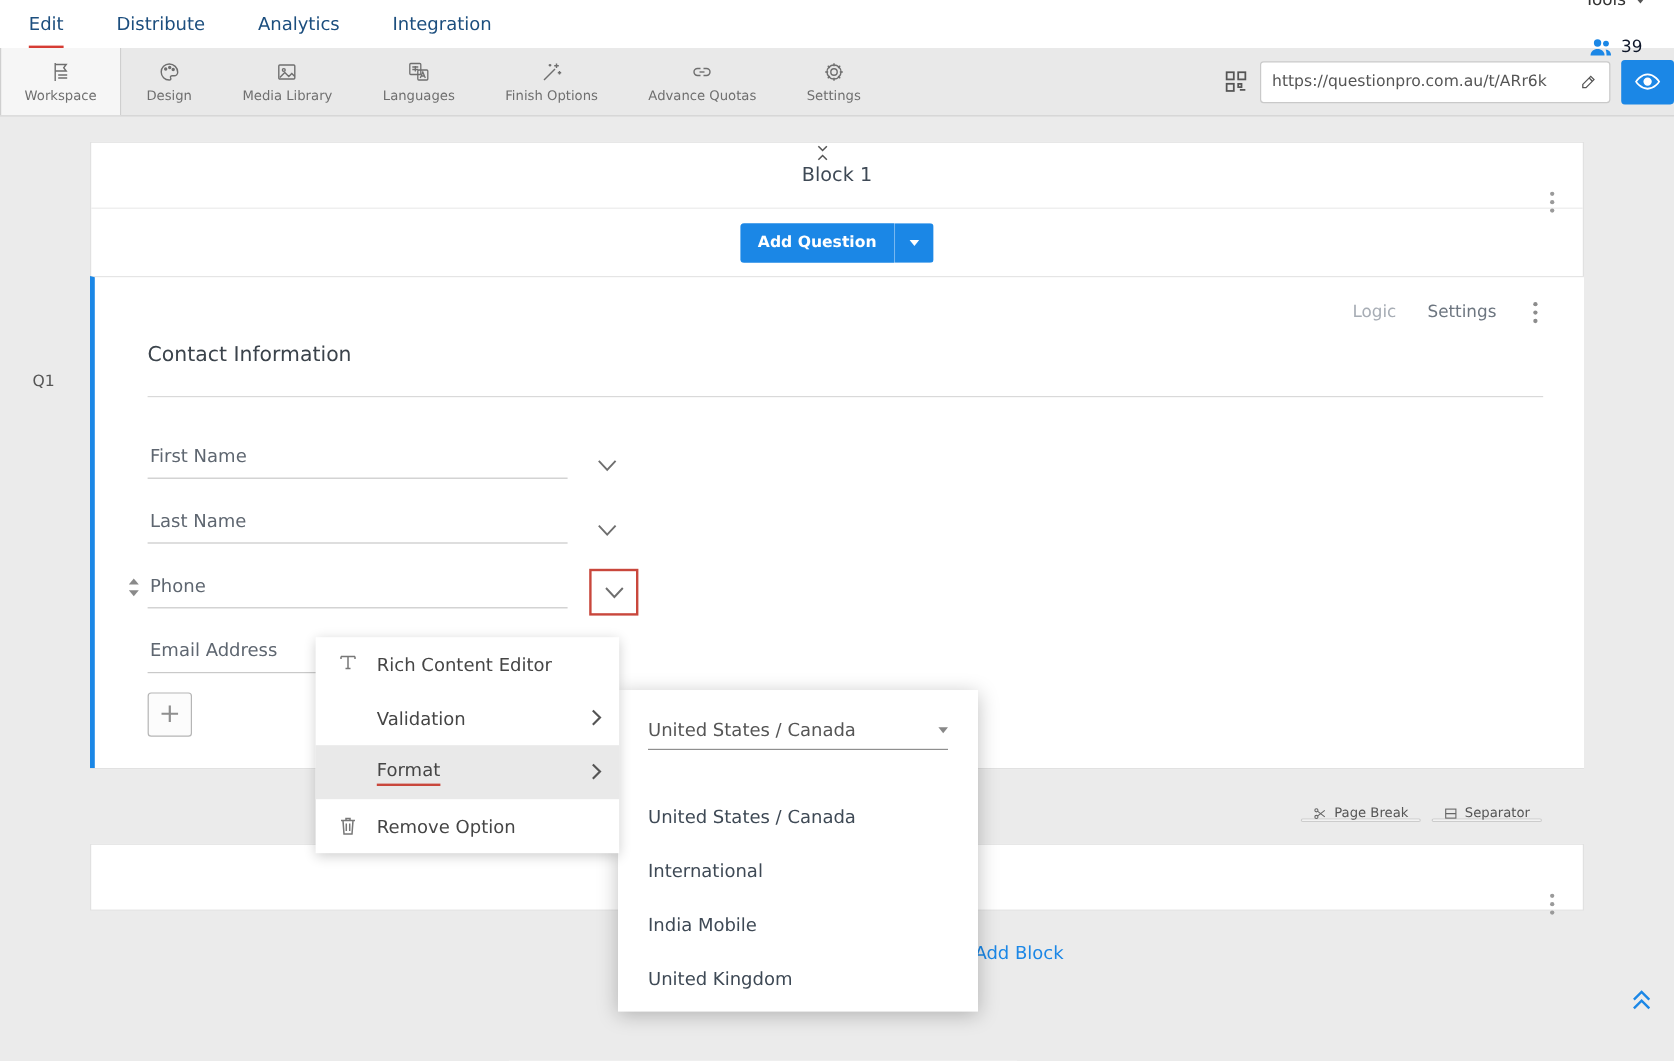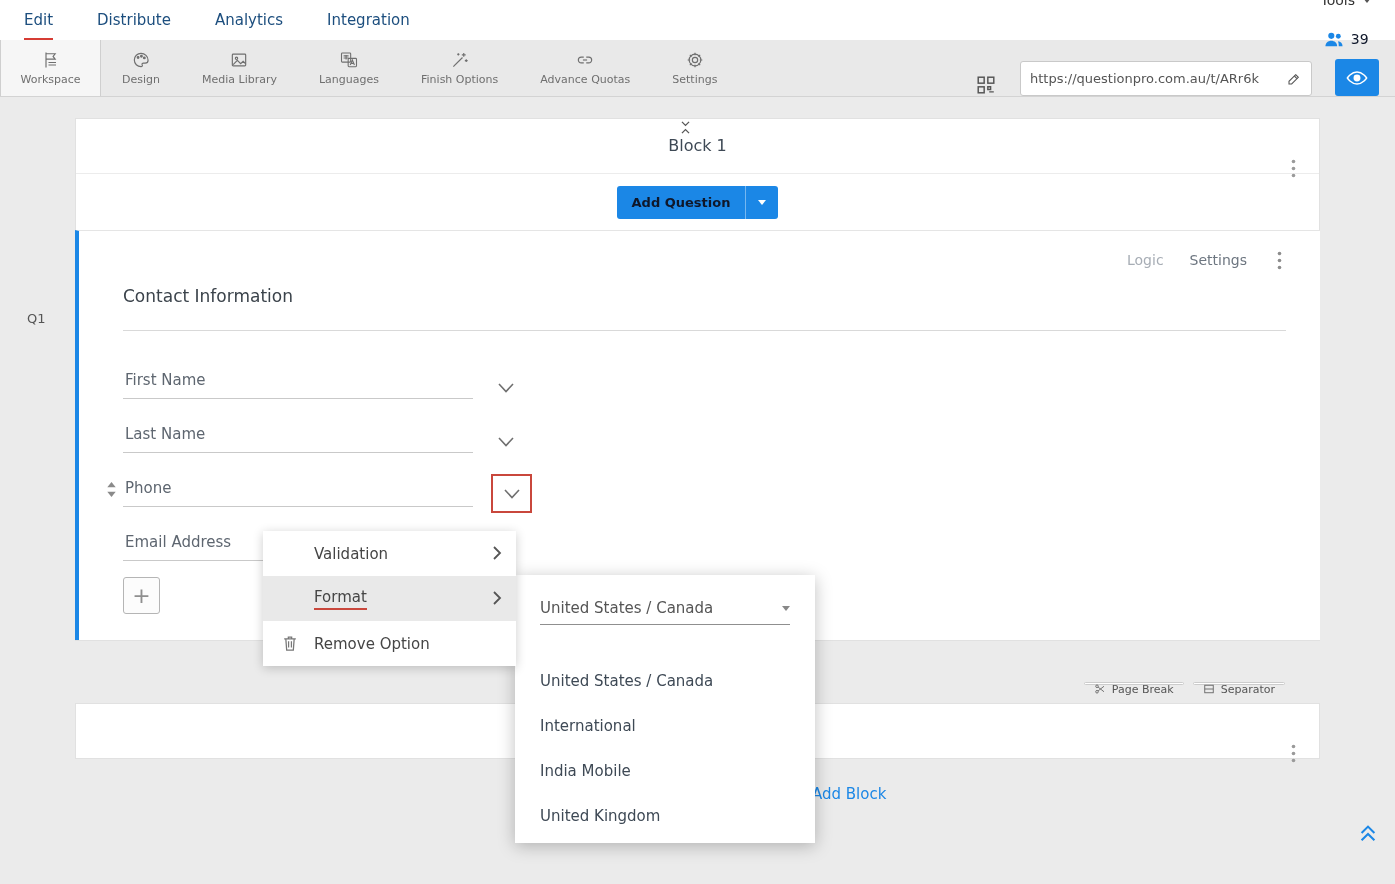--- a/index.html
+++ b/index.html
@@ -19,39 +19,39 @@
   .tools-btn { display:flex; align-items:center; gap:8px; font-size:14px; color:#333; cursor:pointer; }
   .caret-down { width:0; height:0; border-left:4px solid transparent; border-right:4px solid transparent; border-top:5px solid #555; }
   .collab { display:flex; align-items:center; gap:6px; color:#0f172a; font-size:14px; cursor:pointer; }
 
   
   .toolbar { height:57px; background:#e9e9e9; border-bottom:1px solid #d3d3d3; display:flex; align-items:stretch; }
   .workspace { width:101px; background:#f6f6f6; border-left:1px solid #cfcfcf; border-right:1px solid #cfcfcf;
                display:flex; flex-direction:column; align-items:center; justify-content:center; gap:3px; cursor:pointer; }
   .tb-item { padding:0 21px; display:flex; flex-direction:column; align-items:center; justify-content:center; gap:3px; cursor:pointer; }
   .tb-label { font-size:11px; color:#6f6f6f; white-space:nowrap; }
-  .tb-right { margin-left:auto; display:flex; align-items:flex-end; gap:23px; padding-right:16px; }
+  .tb-right { margin-left:auto; display:flex; align-items:center; gap:9px; }
   .qr-btn { cursor:pointer; }
   .url-box { width:292px; height:35px; background:#fff; border:1px solid #c9c9c9; border-radius:3px;
              display:flex; align-items:center; padding:0 9px; }
   .url-input { flex:1; border:none; outline:none; background:transparent; font-size:13px; color:#555;
                font-family:"DejaVu Sans","Liberation Sans",sans-serif; }
   .eye-btn { width:44px; height:37px; background:#1b87e6; border-radius:3px; display:flex; align-items:center; justify-content:center; cursor:pointer; }
 
   
   .content { padding:21px 75px 0; }
   .card { background:#fff; border:1px solid #e1e1e1; }
   .block-header { height:54px; display:flex; align-items:center; padding:0 19px;flex-direction:column; }
   .collapse-btn { margin-right:25px; cursor:pointer; }
   .block-title { font-size:16px; color:#3e4955; }
   .kebab { margin-left:auto; cursor:pointer; padding:4px; }
 
   .addq-row { height:57px; border-top:1px solid #ececec; display:flex; align-items:center; justify-content:center; }
   .addq { display:flex; cursor:pointer; }
-  .addq-main { background:#1b87e6; color:#0f172a; font-size:13px; font-weight:bold; padding:9px 15px; border-radius:3px 0 0 3px; }
+  .addq-main { background:#1b87e6; color:#ffffff; font-size:13px; font-weight:bold; padding:9px 15px; border-radius:3px 0 0 3px; }
   .addq-caret { background:#1b87e6; border-left:1px solid rgba(255,255,255,.4); padding:0 12px; display:flex; align-items:center; border-radius:0 3px 3px 0; }
   .addq-caret .caret-down { border-top-color:#fff; }
 
   .question { border-top:1px solid #e5e5e5; border-left:4px solid #1b87e6; margin-left:-1px; margin-right:-1px;
               padding:14px 34px 26px 44px; position:relative; background:#fff; }
   .q-controls { display:flex; justify-content:flex-end; align-items:center; gap:26px; height:30px; }
   .q-logic { color:#a7adb5; font-size:14px; cursor:pointer; }
   .q-settings { color:#6d7680; font-size:14px; cursor:pointer; }
   .q-title { margin-top:11px; font-size:17px; color:#3b434b; padding-bottom:24px; border-bottom:1px solid #d9d9d9; }
   .fields { margin-top:26px; }
@@ -63,21 +63,21 @@
              display:flex; align-items:center; justify-content:center; }
   .red-box .field-chev { position:static; }
   .add-field-btn { margin-top:16px; width:37px; height:37px; border:1px solid #b5b5b5; border-radius:3px;
                    background:#fcfcfc; color:#8f8f8f; font-size:22px; line-height:1; display:flex;
                    align-items:center; justify-content:center; cursor:pointer; }
 
   .q1-label { position:absolute; left:27px; top:311px; font-size:13px; color:#555; }
 
   .between-row { height:27px; margin:17px 0 18px; display:flex; justify-content:flex-end; gap:9px; padding-right:35px; }
   .mini-btn { background:#fff; border:1px solid #ccc; border-radius:3px; font-size:11px; color:#555;
-              display:flex; align-items:flex-start; gap:6px; padding:0 9px; cursor:pointer;margin-top:24px; }
+              display:flex; align-items:flex-end; gap:6px; padding:0 9px; cursor:pointer;margin-top:24px; }
 
   .bottom-row { position:relative; height:80px; }
   .add-block { position:absolute; left:737px; top:26px; color:#1b87e6; font-size:15px; cursor:pointer; }
   .scroll-top { position:absolute; right:15px; top:822px; cursor:pointer; }
 
   
   .ctx { position:absolute; left:263px; top:531px; width:253px; background:#fff;
          box-shadow:0 2px 10px rgba(0,0,0,.2); z-index:40; }
   .ctx-item { position:relative; height:45px; display:flex; align-items:center; padding-left:51px;
               font-size:15px; color:#454545; cursor:pointer; }
@@ -376,20 +376,28 @@
 <div class="q1-label">Q1</div>
 
 <div class="scroll-top">
   <svg width="24" height="22" viewBox="0 0 24 24" fill="none" stroke="#1b87e6" stroke-width="2.2">
     <polyline points="5,12 12,5 19,12"></polyline>
       <polyline points="5,20 12,13 19,20"></polyline>
   </svg>
 </div>
 
 <div class="ctx">
+  <div class="ctx-item">
+    <span class="ctx-icon">
+      <svg width="20" height="20" viewBox="0 0 24 24" fill="none" stroke="#777" stroke-width="1.5">
+        <path d="M5 5h14M5 5v2.5M19 5v2.5M12 5v12M9.5 17h5"></path>
+      </svg>
+    </span>
+    <span>Rich Content Editor</span>
+  </div>
 
   <div class="ctx-item">
     <span>Validation</span>
     <span class="ctx-chev">
       <svg width="10" height="16" viewBox="0 0 10 16" fill="none" stroke="#555" stroke-width="1.8">
         <polyline points="2,2 8,8 2,14"></polyline>
       </svg>
     </span>
   </div>
 

